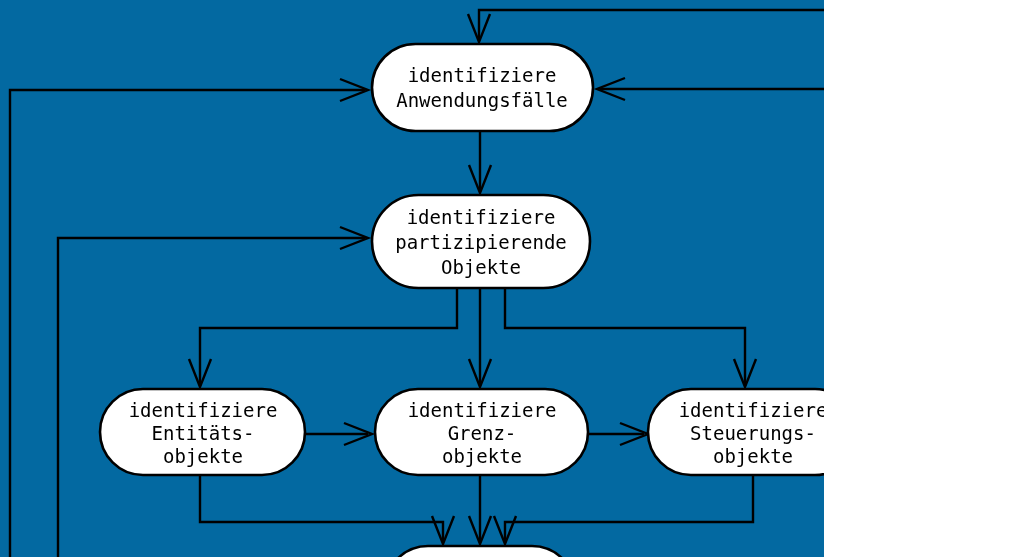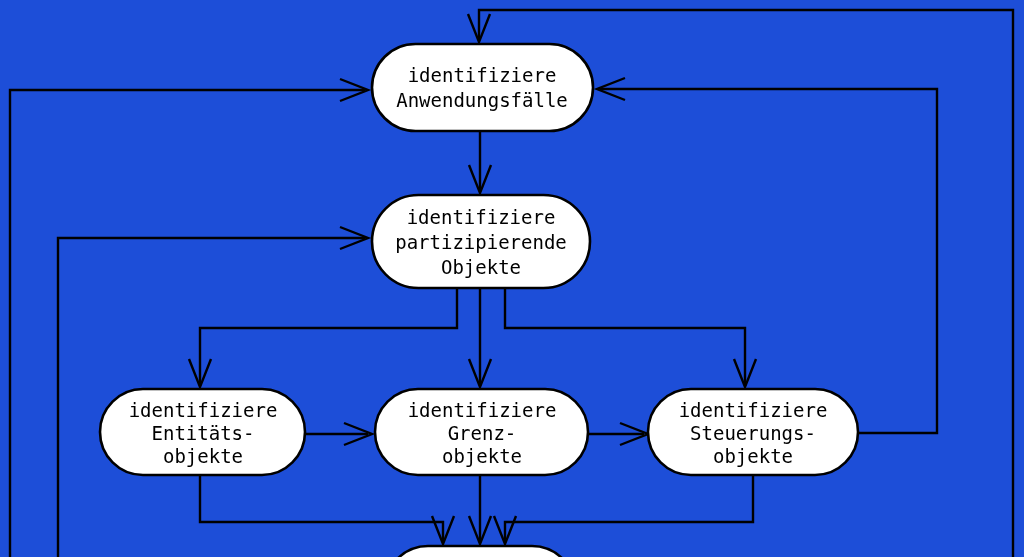--- a/index.html
+++ b/index.html
@@ -6,23 +6,23 @@
   html, body {
     margin: 0;
     padding: 0;
     background: #ffffff;
   }
   body {
     font-family: "DejaVu Sans Mono", monospace;
   }
   #canvas {
     position: relative;
-    width: 1024px;
+    width: 824px;
     height: 557px;
-    background: #1d4ed8;
+    background: #0369a1;
     overflow: hidden;
   }
   #diagram-svg {
     position: absolute;
     top: 0;
     left: 0;
     width: 1024px;
     height: 557px;
     display: block;
   }

